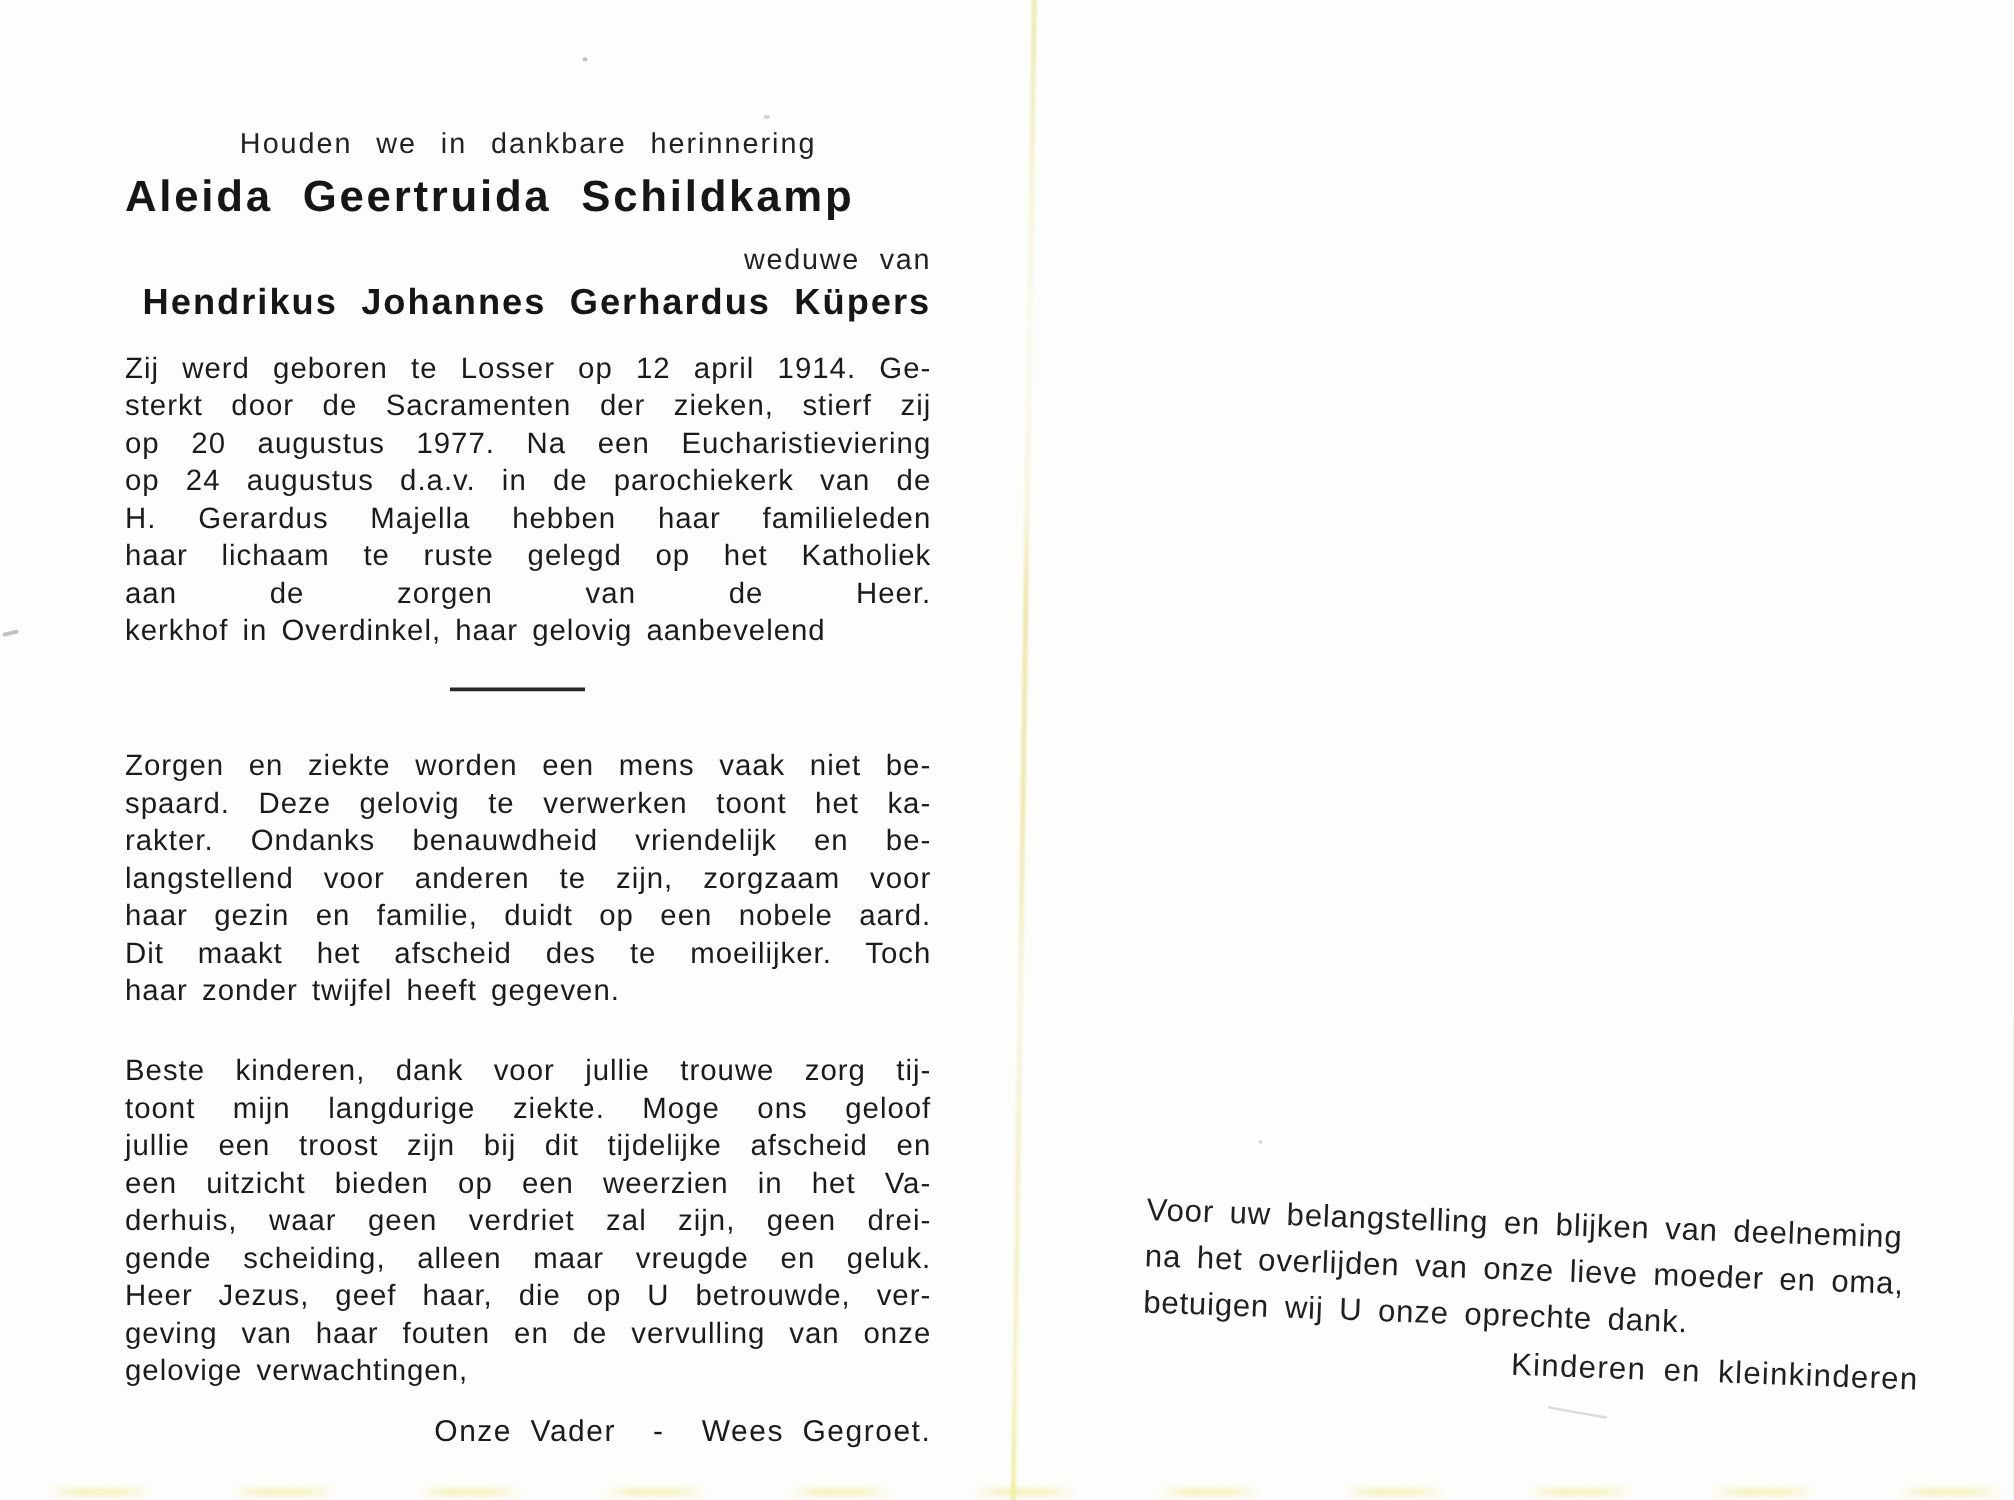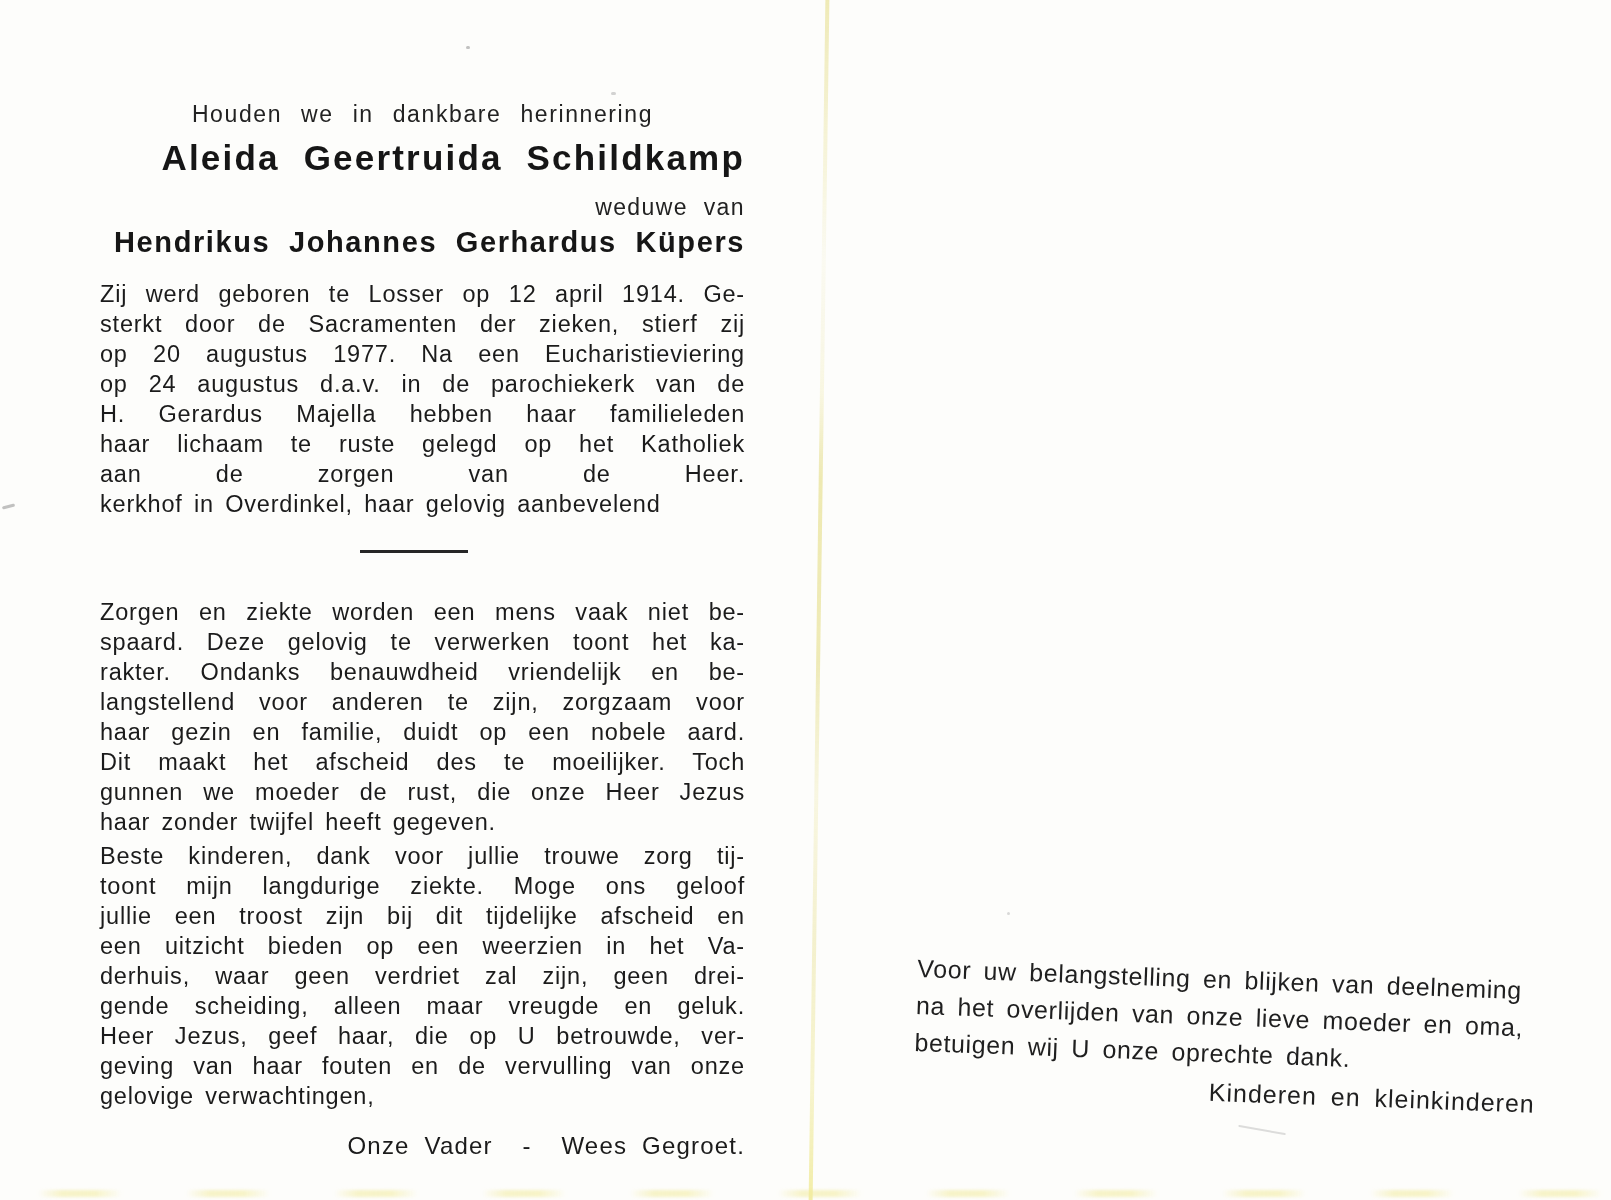--- a/index.html
+++ b/index.html
@@ -16,21 +16,21 @@
   
   .left-page { position: absolute; left: 90px; top: 0; width: 645px; height: 1200px; margin-left: 10px; }
 
   .intro-line {
     position: absolute; top: 101px; left: 0; width: 100%;
     text-align: center; font-size: 23px; letter-spacing: 1.6px; word-spacing: 11px;
     color: #222;
   }
   .deceased-name {
     position: absolute; top: 138px; left: 0; width: 100%; margin: 0;
-    text-align: right; font-size: 35px; font-weight: bold;
+    text-align: left; font-size: 35px; font-weight: bold;
     letter-spacing: 2.2px; word-spacing: 12px; color: #161616;
   }
   .relation-line {
     position: absolute; top: 194px; left: 0; width: 100%;
     text-align: right; font-size: 23px; letter-spacing: 1.4px; word-spacing: 8px; color: #222;
   }
   .spouse-name {
     position: absolute; top: 226px; left: 0; width: 100%; margin: 0;
     text-align: right; font-size: 29px; font-weight: bold;
     letter-spacing: 1.6px; word-spacing: 9px; color: #161616;
@@ -140,21 +140,20 @@
 
     <div class="section-divider"></div>
 
     <div class="para memorial-para1">
         <div class="line">Zorgen en ziekte worden een mens vaak niet be-</div>
         <div class="line">spaard. Deze gelovig te verwerken toont het ka-</div>
         <div class="line">rakter. Ondanks benauwdheid vriendelijk en be-</div>
         <div class="line">langstellend voor anderen te zijn, zorgzaam voor</div>
         <div class="line">haar gezin en familie, duidt op een nobele aard.</div>
         <div class="line">Dit maakt het afscheid des te moeilijker. Toch</div>
-        <div class="line">gunnen we moeder de rust, die onze Heer Jezus</div>
         <div class="line">haar zonder twijfel heeft gegeven.</div>
       </div>
 
     <div class="para memorial-para2">
         <div class="line">Beste kinderen, dank voor jullie trouwe zorg tij-</div>
         <div class="line">toont mijn langdurige ziekte. Moge ons geloof</div>
         <div class="line">jullie een troost zijn bij dit tijdelijke afscheid en</div>
         <div class="line">een uitzicht bieden op een weerzien in het Va-</div>
         <div class="line">derhuis, waar geen verdriet zal zijn, geen drei-</div>
         <div class="line">gende scheiding, alleen maar vreugde en geluk.</div>

